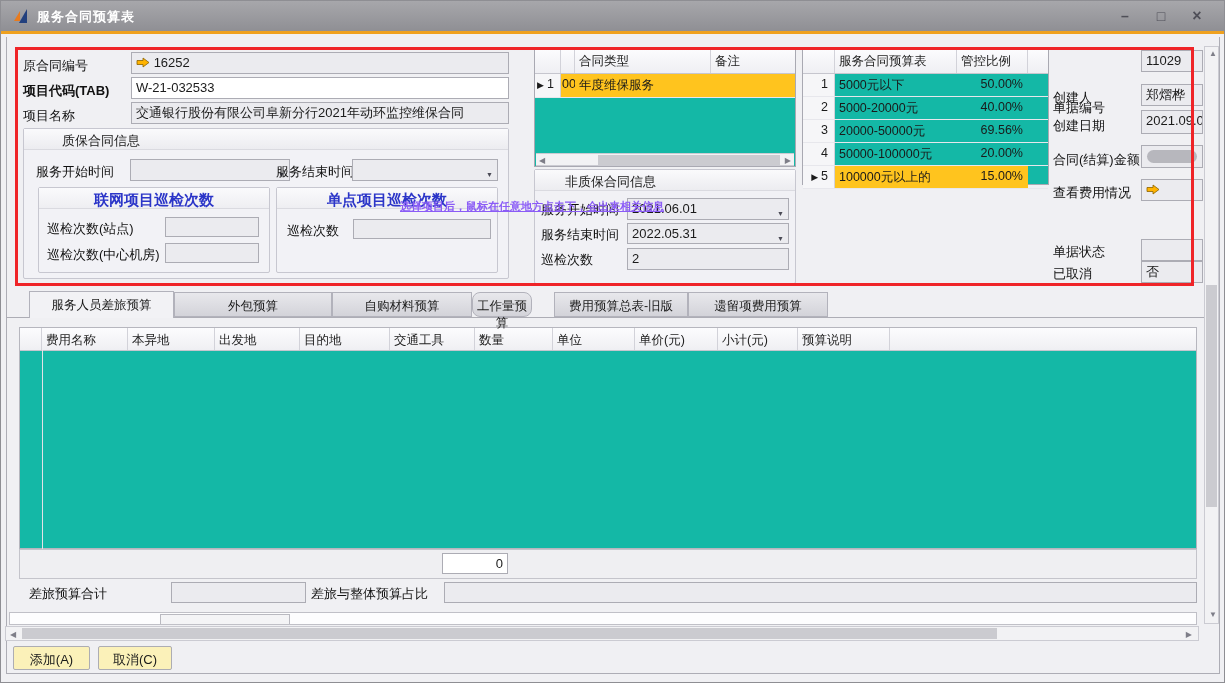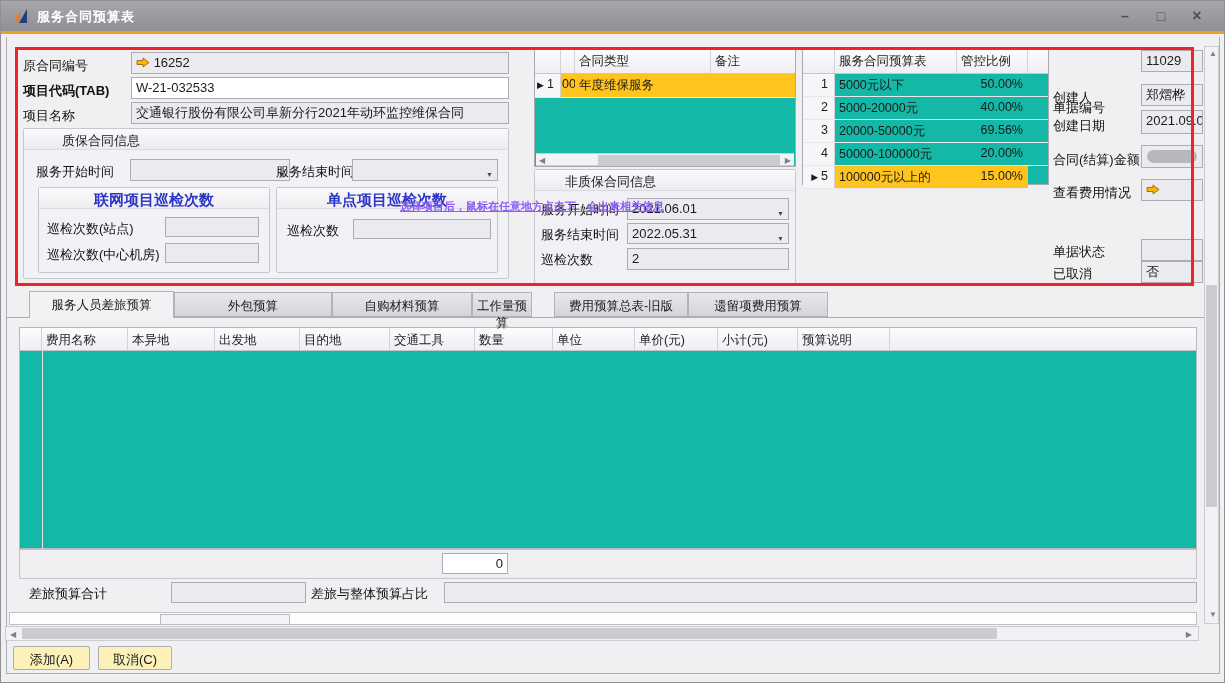--- a/index.html
+++ b/index.html
@@ -249,21 +249,21 @@
   <div class="abs sbar" style="left:1203px;top:45px;width:15px;height:578px;">
     <span class="sarrow" style="left:4px;top:3px;">▲</span>
     <div class="sthumb" style="left:1px;top:238px;width:11px;height:222px;"></div>
     <span class="sarrow" style="left:4px;bottom:4px;">▼</span>
   </div>
 
   <div class="abs edgeline" style="left:6px;top:316px;width:1197px;height:1px;"></div>
   <div class="abs tab active" style="left:28px;width:145px;">服务人员差旅预算</div>
   <div class="abs tab" style="left:173px;width:158px;">外包预算</div>
   <div class="abs tab" style="left:331px;width:140px;">自购材料预算</div>
-  <div class="abs tab" style="left:471px;width:60px;">工作量预算</div>
+  <div class="abs tab" style="left:471px;width:60px;border-radius:8px;">工作量预算</div>
   <div class="abs tab" style="left:553px;width:134px;">费用预算总表-旧版</div>
   <div class="abs tab" style="left:687px;width:140px;">遗留项费用预算</div>
 
   <div class="abs grid" style="left:18px;top:326px;width:1178px;height:222px;border-color:#B6B6BE;">
     <div class="g-hrow" style="height:22px;">
       <div class="g-hc" style="width:22px;"></div>
       <div class="g-hc" style="width:86px;">费用名称</div>
       <div class="g-hc" style="width:87px;">本异地</div>
       <div class="g-hc" style="width:85px;">出发地</div>
       <div class="g-hc" style="width:90px;">目的地</div>

